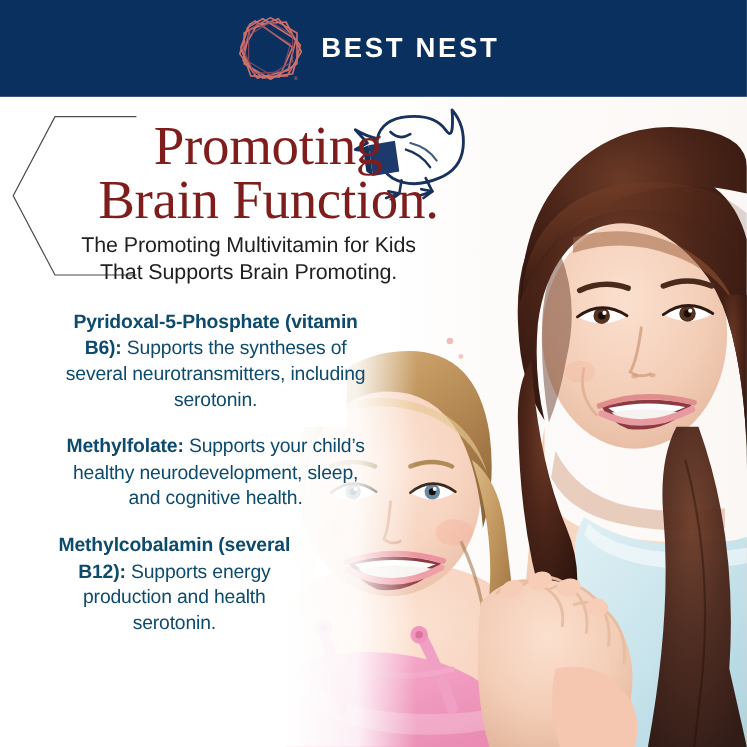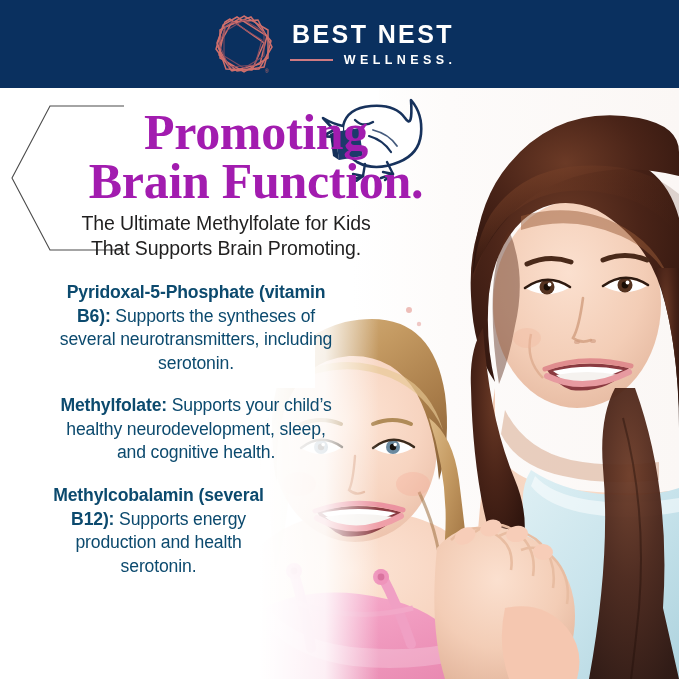--- a/index.html
+++ b/index.html
@@ -40,24 +40,24 @@
   
   .hex-frame { position:absolute; left:6px; top:98px; width:120px; height:160px; }
   .hex-frame svg { display:block; width:120px; height:160px; }
 
   
   .chick { position:absolute; left:303px; top:96px; width:130px; height:86px; }
   .chick svg { display:block; width:130px; height:86px; }
 
   
   .headline {
-    position:absolute; left:46px; top:108px; width:420px;
+    position:absolute; left:34px; top:108px; width:420px;
     font-family:"Liberation Serif", serif;
-    color:#a21caf;
-    font-size:50px; font-weight:bold; line-height:0.98;
+    color:#7f1d1d;
+    font-size:50px; font-weight:normal; line-height:0.98;
     letter-spacing:-0.3px;
   }
   .headline .l1 { display:block; }
   .headline .l2 { display:block; }
 
   .subhead {
     position:absolute; left:51px; top:211px; width:350px;
     color:#201f1f; font-size:19.5px; font-weight:400; line-height:1.27;
     letter-spacing:-0.1px;
   }
@@ -264,24 +264,20 @@
           </g>
           <g fill="none" stroke="#8d4f63" stroke-width="1.1" opacity="0.85">
             <polygon points="29,7 49,19 49,43 29,55 9,43 9,19"></polygon>
             <polygon points="18,9 47,27 40,52 14,54 4,31 11,13"></polygon>
           </g>
           <text x="50" y="60" fill="#cf6f6c" font-size="5" font-family="Liberation Sans, sans-serif">®</text>
         </svg>
       </div>
       <div class="brand-words">
         <div class="brand-name">BEST NEST</div>
-        <div class="brand-sub">
-          <span class="brand-dash"></span>
-          <span class="brand-tag">WELLNESS.</span>
-        </div>
       </div>
     </div>
   </div>
 
   <div class="hex-frame">
     <svg viewBox="0 0 120 160" xmlns="http://www.w3.org/2000/svg">
       <path d="M118 8 L44 8 L6 80 L44 152 L118 152" fill="none" stroke="#4b4b4b" stroke-width="1.1" stroke-linejoin="miter"></path>
     </svg>
   </div>
 
@@ -314,21 +310,21 @@
       </g>
     </svg>
   </div>
 
   <div class="headline">
     <span class="l1">Promoting</span>
     <span class="l2">Brain Function.</span>
   </div>
 
   <div class="subhead">
-    <span>The Ultimate Methylfolate for Kids</span><br>
+    <span>The Promoting Multivitamin for Kids</span><br>
     <span>That Supports Brain Promoting.</span>
   </div>
 
   <div class="copy">
     <p>
       <span class="lead">Pyridoxal-5-Phosphate (vitamin B6):</span><span> Supports the syntheses of several neurotransmitters, including serotonin.</span>
     </p>
     <p>
       <span class="lead">Methylfolate:</span><span> Supports your child’s healthy neurodevelopment, sleep, and cognitive health.</span>
     </p>

